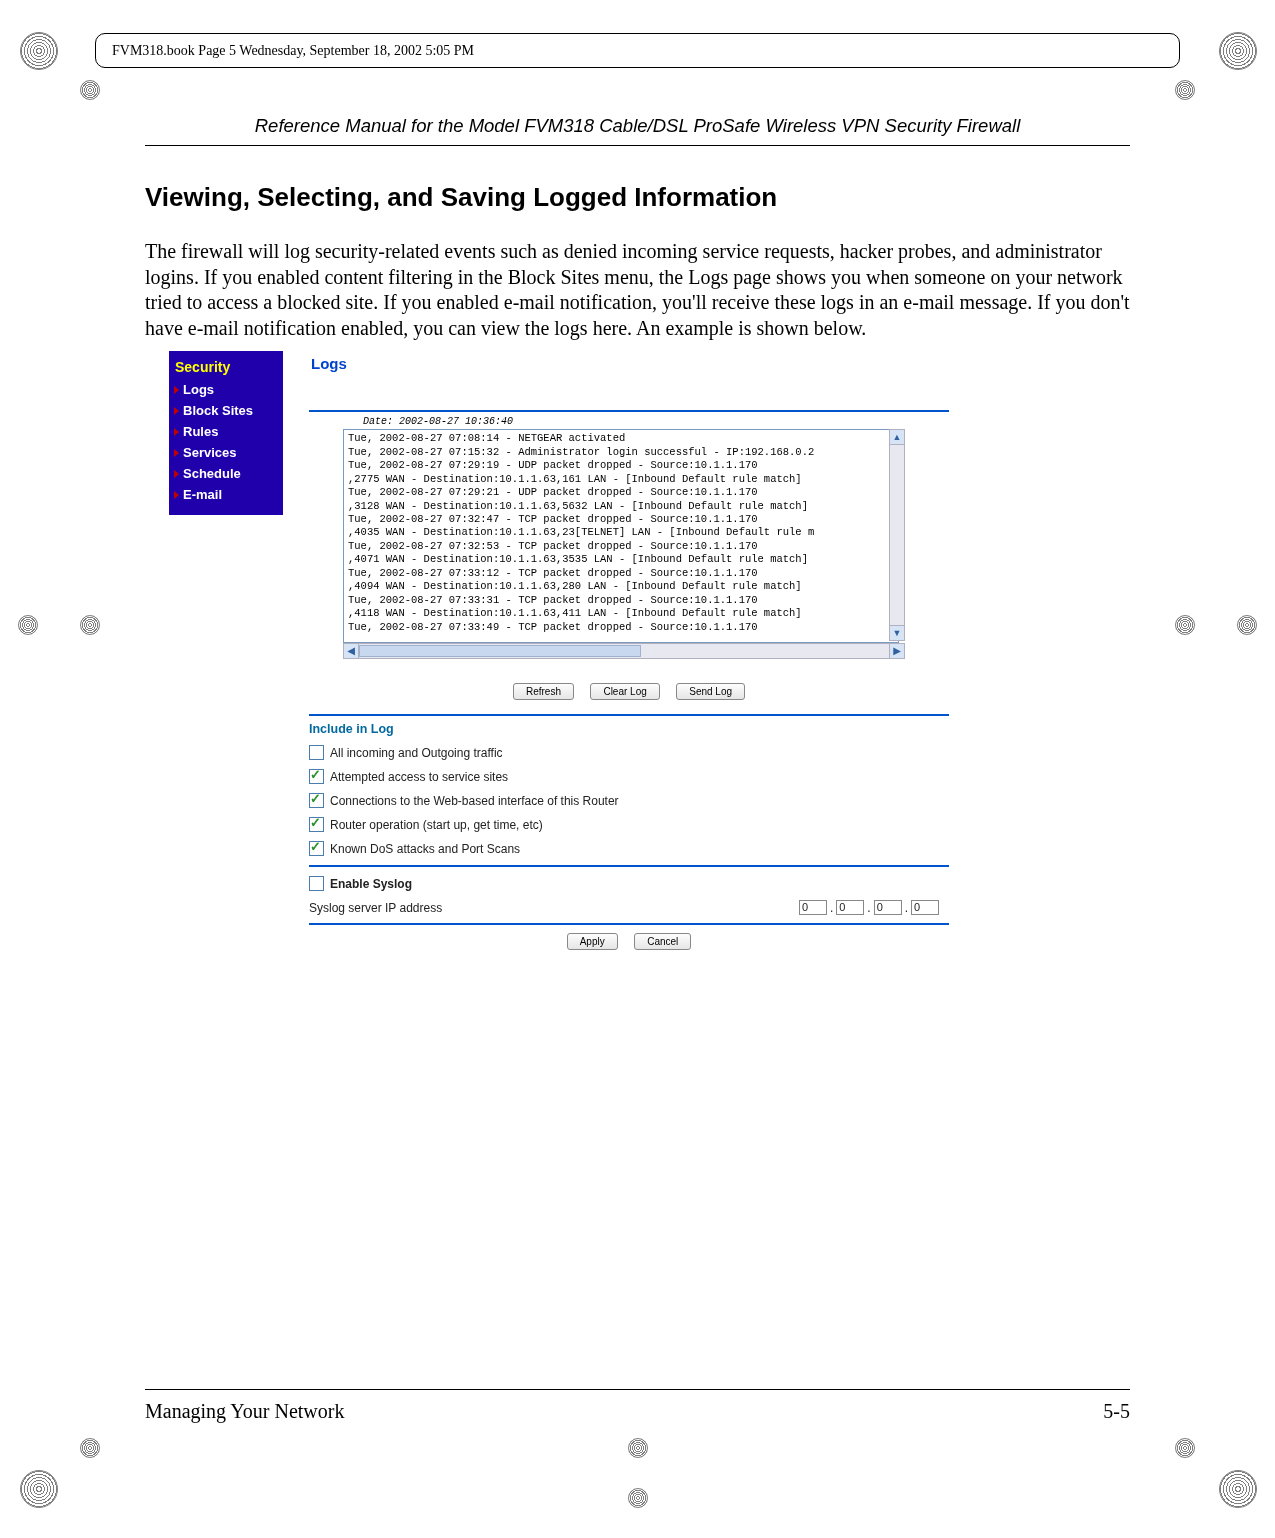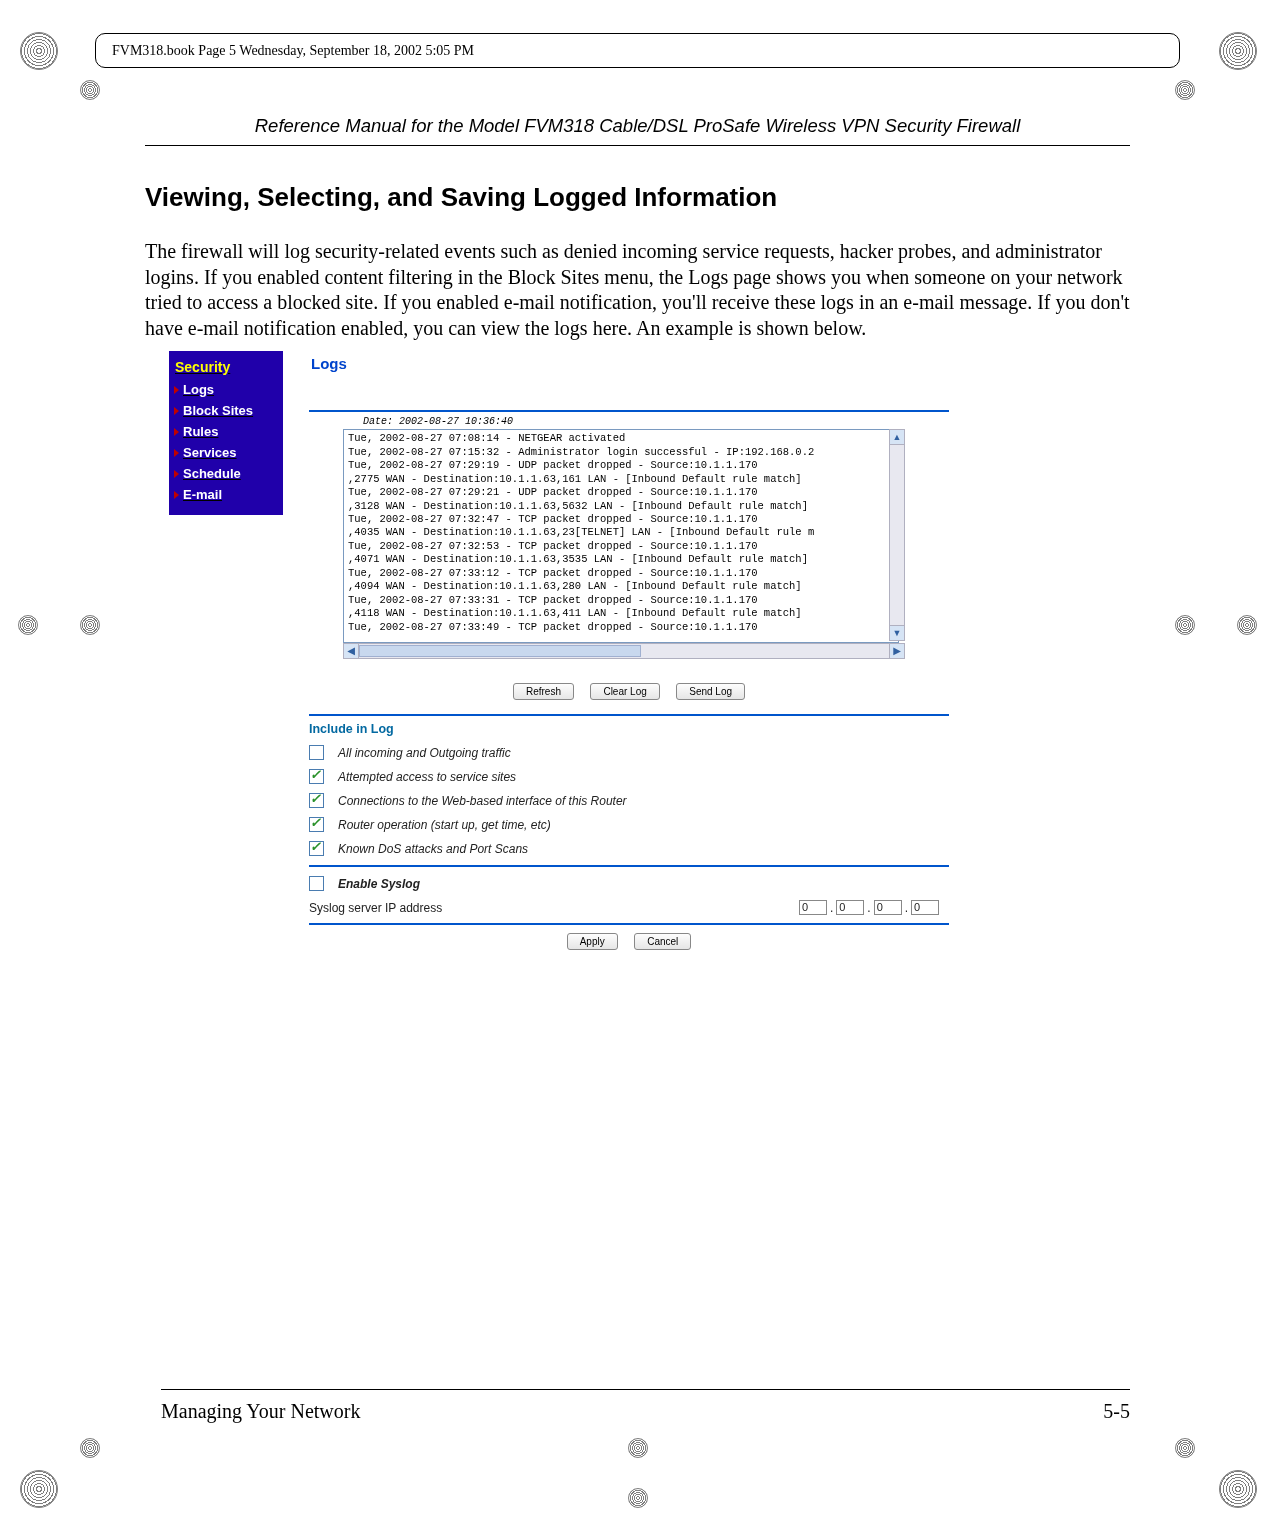--- a/index.html
+++ b/index.html
@@ -101,21 +101,20 @@
     }
     .sidebar {
       display: inline-block;
       vertical-align: top;
       width: 114px;
       background: #2000aa;
       font-family: Arial, Helvetica, sans-serif;
       font-size: 13px;
       font-weight: bold;
       padding: 6px 0 10px 0;
-      text-decoration: underline;
     }
     .sidebar .sb-heading {
       color: #ffff00;
       padding: 2px 6px 4px 6px;
       font-size: 14px;
     }
     .sidebar .sb-item {
       color: #fff;
       padding: 3px 6px 3px 14px;
       position: relative;
@@ -249,22 +248,21 @@
       font-weight: bold;
       color: #0369a1;
       margin: 6px 0 6px 0;
     }
     .chk-row {
       font-size: 12px;
       color: #222;
       margin: 9px 0;
       display: flex;
       align-items: center;
-      gap: 14px;
-      font-style: italic;
+      gap: 6px;
     }
     .chk {
       width: 13px;
       height: 13px;
       border: 1px solid #4a7cb0;
       display: inline-block;
       position: relative;
       background: #fff;
     }
     .chk.checked::after {
@@ -307,21 +305,20 @@
     .page-footer {
       position: absolute;
       bottom: 0;
       left: 0;
       right: 0;
       border-top: 1.5px solid #000;
       padding-top: 10px;
       font-size: 20px;
       display: flex;
       justify-content: space-between;
-      margin-left: 16px;
     }
   </style>
 </head>
 <body>
 
 <div class="crop-mark tl">
     <div class="crop-circle"></div>
   </div>
 <div class="crop-mark tr">
     <div class="crop-circle"></div>

